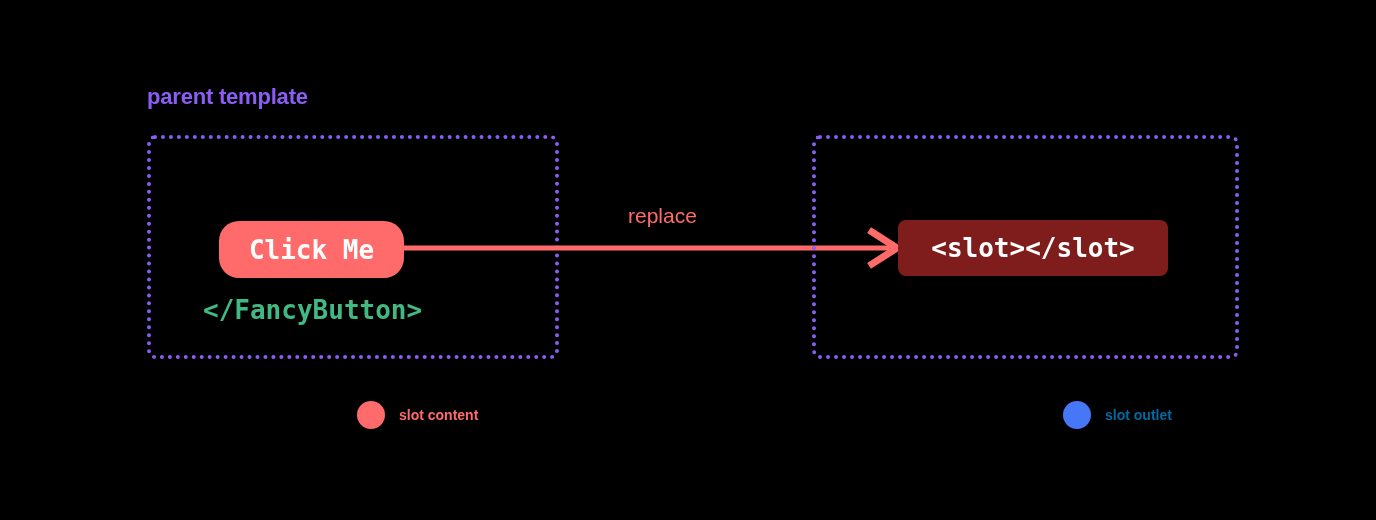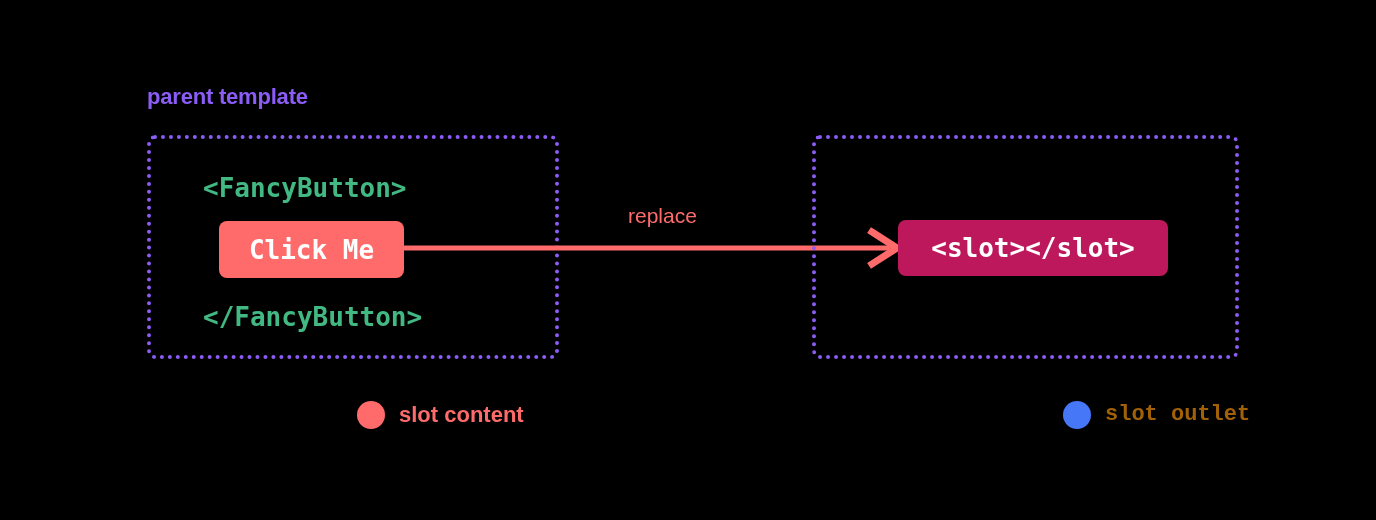--- a/index.html
+++ b/index.html
@@ -50,54 +50,54 @@
   .code-line {
     position: absolute;
     font-family: "DejaVu Sans Mono", "Liberation Mono", monospace;
     font-weight: bold;
     font-size: 26px;
     color: #42B883;
     white-space: nowrap;
     line-height: 1;
   }
   #code-open-fancy  { left: 203px; top: 175px; }
-  #code-close-fancy { left: 203px; top: 304px; }
+  #code-close-fancy { left: 203px; top: 297px; }
   #code-open-btn    { left: 898px; top: 175px; }
   #code-close-btn   { left: 898px; top: 297px; }
 
   
   #chip-click {
     position: absolute;
     left: 219px;
     top: 221px;
     width: 185px;
     height: 57px;
     background: #FF6B6B;
-    border-radius: 8px;
+    border-radius: 20px;
     display: flex;
     align-items: center;
     justify-content: center;
   }
   #chip-click .chip-text {
     font-family: "DejaVu Sans Mono", "Liberation Mono", monospace;
     font-weight: bold;
     font-size: 26px;
     color: #FFFFFF;
     white-space: nowrap;
     line-height: 1;
   }
 
   
   #chip-slot {
     position: absolute;
     left: 898px;
     top: 220px;
     width: 270px;
     height: 56px;
-    background: #be185d;
+    background: #7f1d1d;
     border-radius: 8px;
     display: flex;
     align-items: center;
     justify-content: center;
   }
   #chip-slot .chip-text {
     font-family: "DejaVu Sans Mono", "Liberation Mono", monospace;
     font-weight: bold;
     font-size: 26px;
     color: #FFFFFF;
@@ -136,41 +136,40 @@
   }
   .legend-dot {
     width: 28px;
     height: 28px;
     border-radius: 50%;
     flex: 0 0 auto;
   }
   .legend-label {
     font-family: "Liberation Sans", sans-serif;
     font-weight: bold;
-    font-size: 22px;
+    font-size: 14px;
     line-height: 1;
   }
   #legend-slot-content { left: 357px; top: 401px; }
   #legend-slot-content .legend-dot   { background: #FF6B6B; }
   #legend-slot-content .legend-label { color: #FF6B6B; }
 
   #legend-slot-outlet { left: 1063px; top: 401px; }
   #legend-slot-outlet .legend-dot   { background: #4577F6; }
-  #legend-slot-outlet .legend-label { color: #a16207; font-family: Liberation Mono, monospace; }
+  #legend-slot-outlet .legend-label { color: #0369a1; }
 </style>
 </head>
 <body>
 
 <div class="stage">
 
   <div class="panel-title" id="title-parent">parent template</div>
 
   <div class="dotted-box" id="box-parent"></div>
 
-  <div class="code-line" id="code-open-fancy">&lt;FancyButton&gt;</div>
 
   <div id="chip-click">
     <span class="chip-text">Click Me</span>
   </div>
 
   <div class="code-line" id="code-close-fancy">&lt;/FancyButton&gt;</div>
 
   <div id="arrow-label">replace</div>
 
   <svg id="arrow-svg" viewBox="0 0 510 42">

